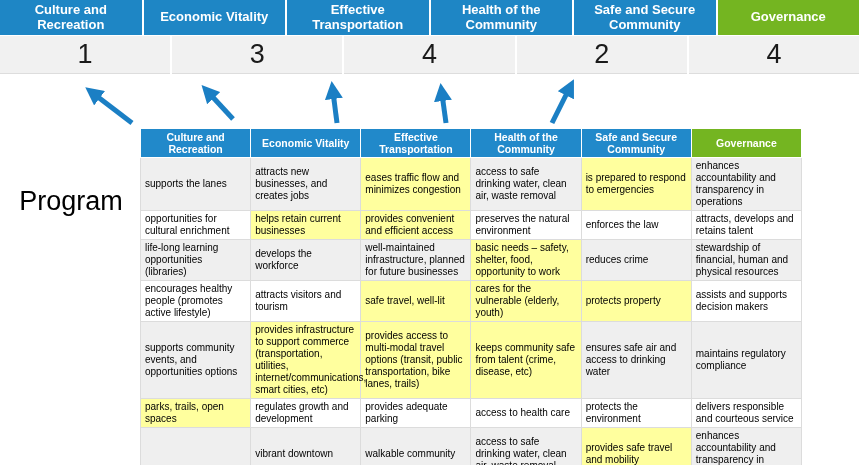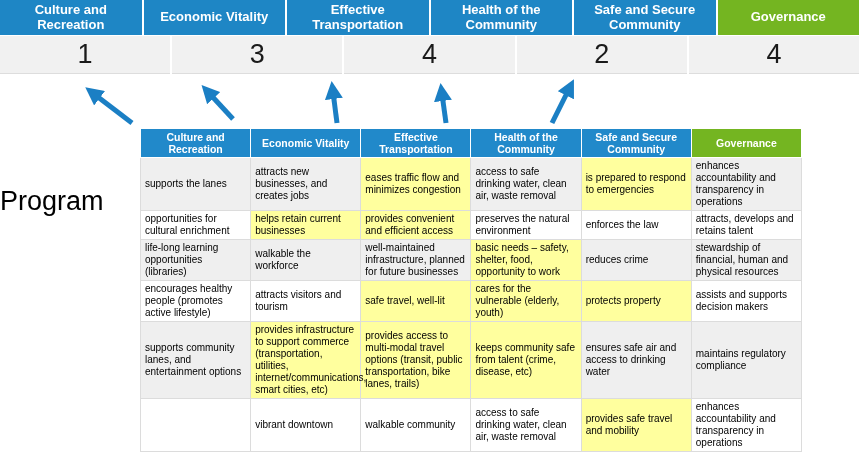--- a/index.html
+++ b/index.html
@@ -21,21 +21,21 @@
   .scores { position:absolute; left:0; top:36px; width:859px; height:38px;
     display:flex; gap:2px; background:#fff; }
   .scell { flex:1 1 0; display:flex; align-items:center; justify-content:center;
     background:#f1f1f1; font-size:27px; color:#1a1a1a; border-bottom:1px solid #ddd; }
 
   
   .arrows { position:absolute; left:0; top:76px; width:859px; height:54px; }
 
   
   .side-label { position:absolute; left:0; top:183px; width:142px;
-    text-align:left; font-size:27px; line-height:1.34; color:#000; }
+    text-align:center; font-size:27px; line-height:1.34; color:#000; }
 
   
   table.matrix { position:absolute; left:140px; top:128px; width:662px;
     border-collapse:collapse; table-layout:fixed; }
   table.matrix th {
     background:#2189ca; color:#fff; font-weight:bold; font-size:10.5px;
     line-height:1.15; text-align:center; vertical-align:middle;
     border:1px solid #fff; height:28px; padding:2px 3px; }
   table.matrix th.green { background:#74b521; }
   table.matrix td {
@@ -118,41 +118,49 @@
         <tr>
           <td>opportunities for cultural enrichment</td>
           <td class="hl">helps retain current businesses</td>
           <td class="hl">provides convenient and efficient access</td>
           <td>preserves the natural environment</td>
           <td>enforces the law</td>
           <td>attracts, develops and retains talent</td>
         </tr>
         <tr>
           <td>life-long learning opportunities (libraries)</td>
-          <td>walkable the workforce</td>
+          <td>develops the workforce</td>
           <td>well-maintained infrastructure, planned for future businesses</td>
           <td class="hl">basic needs – safety, shelter, food, opportunity to work</td>
           <td>reduces crime</td>
           <td>stewardship of financial, human and physical resources</td>
         </tr>
         <tr>
           <td>encourages healthy people (promotes active lifestyle)</td>
           <td>attracts visitors and tourism</td>
           <td class="hl">safe travel, well-lit</td>
           <td class="hl">cares for the vulnerable (elderly, youth)</td>
           <td class="hl">protects property</td>
           <td>assists and supports decision makers</td>
         </tr>
         <tr>
-          <td>supports community lanes, and entertainment options</td>
+          <td>supports community events, and opportunities options</td>
           <td class="hl">provides infrastructure to support commerce (transportation, utilities, internet/communications, smart cities, etc)</td>
           <td class="hl">provides access to multi-modal travel options (transit, public transportation, bike lanes, trails)</td>
           <td class="hl">keeps community safe from talent (crime, disease, etc)</td>
           <td>ensures safe air and access to drinking water</td>
           <td>maintains regulatory compliance</td>
+        </tr>
+        <tr>
+          <td class="hl">parks, trails, open spaces</td>
+          <td>regulates growth and development</td>
+          <td>provides adequate parking</td>
+          <td>access to health care</td>
+          <td>protects the environment</td>
+          <td>delivers responsible and courteous service</td>
         </tr>
         <tr>
           <td></td>
           <td>vibrant downtown</td>
           <td>walkable community</td>
           <td>access to safe drinking water, clean air, waste removal</td>
           <td class="hl">provides safe travel and mobility</td>
           <td>enhances accountability and transparency in operations</td>
         </tr>
       </tbody>

